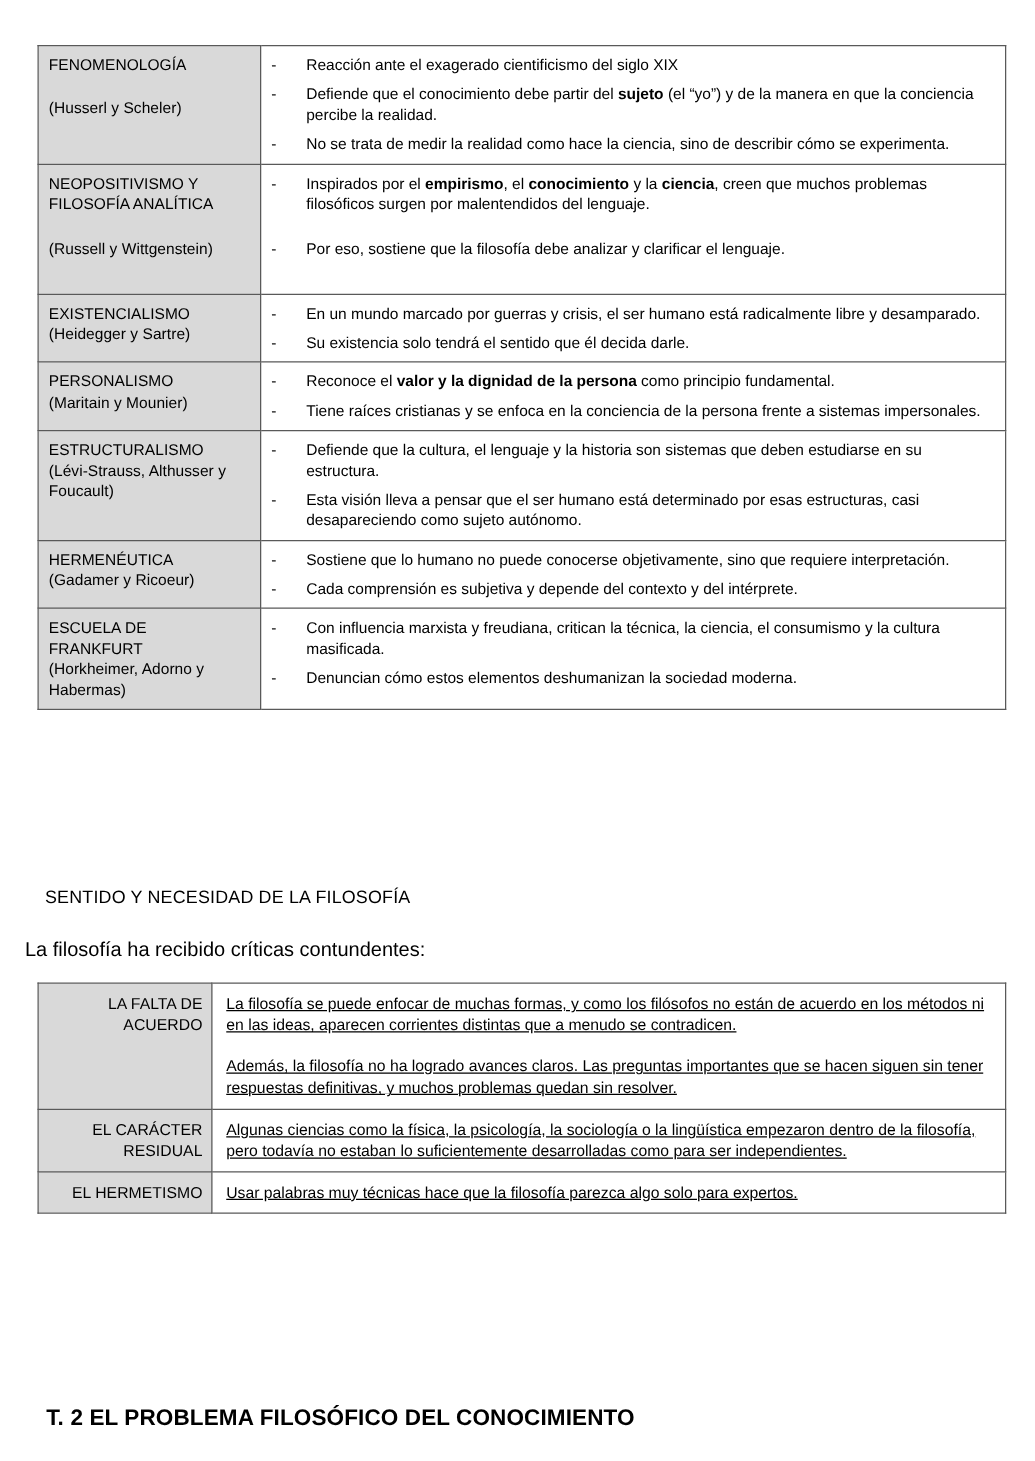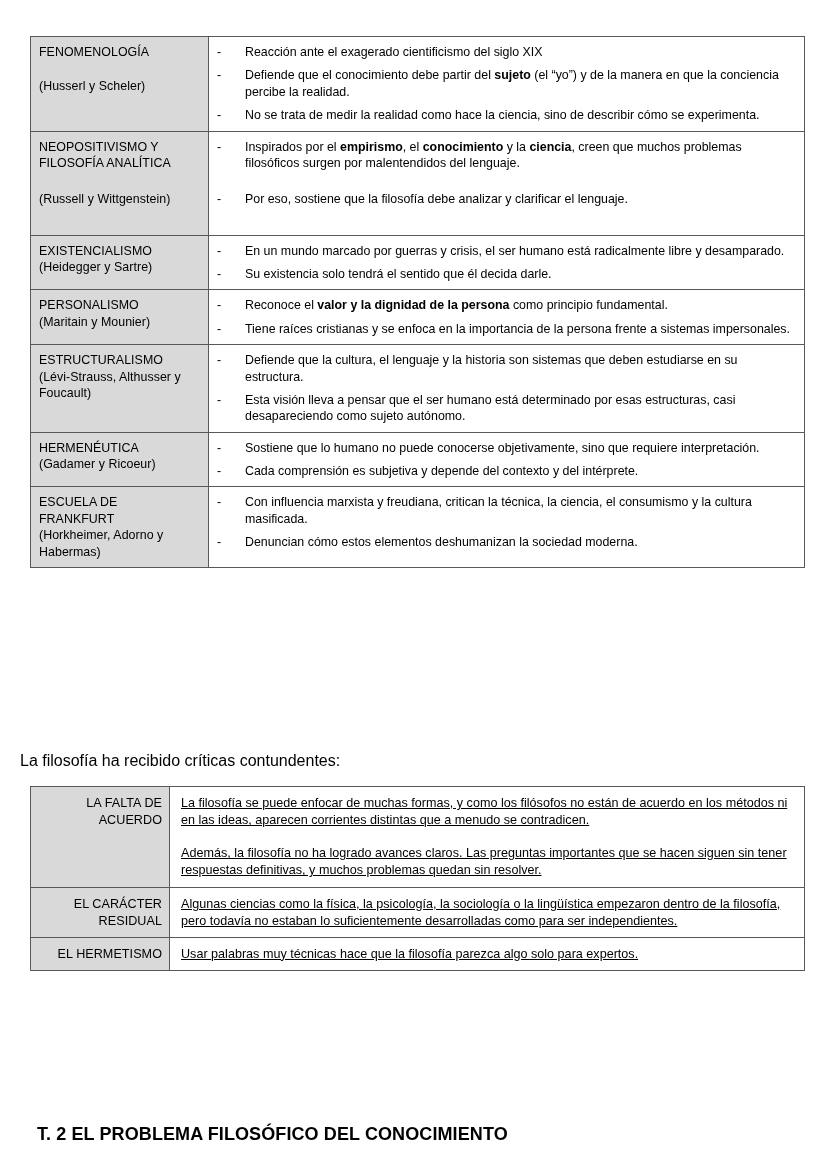--- a/index.html
+++ b/index.html
@@ -191,21 +191,21 @@
       </tr>
 
       <tr>
         <td class="label-cell">
           <div>PERSONALISMO</div>
           <div>(Maritain y Mounier)</div>
         </td>
         <td class="body-cell">
           <ul class="dash-list">
             <li><span class="dash">-</span><span>Reconoce el </span><b>valor y la dignidad de la persona</b><span> como principio fundamental.</span></li>
-            <li><span class="dash">-</span><span>Tiene raíces cristianas y se enfoca en la importancia de la persona frente a sistemas impersonales.</span></li>
+            <li><span class="dash">-</span><span>Tiene raíces cristianas y se enfoca en la conciencia de la persona frente a sistemas impersonales.</span></li>
           </ul>
         </td>
       </tr>
 
       <tr>
         <td class="label-cell">
           <div>ESTRUCTURALISMO</div>
           <div style="max-width:150px">(Lévi-Strauss, Althusser y Foucault)</div>
         </td>
         <td class="body-cell">
@@ -238,20 +238,21 @@
           <ul class="dash-list">
             <li><span class="dash">-</span><span>Con influencia marxista y freudiana, critican la técnica, la ciencia, el consumismo y la cultura masificada.</span></li>
             <li><span class="dash">-</span><span>Denuncian cómo estos elementos deshumanizan la sociedad moderna.</span></li>
           </ul>
         </td>
       </tr>
 
     </tbody>
   </table>
 
+  <div class="section-heading" id="heading-sentido">SENTIDO Y NECESIDAD DE LA FILOSOFÍA</div>
 
   <div class="intro-line">La filosofía ha recibido críticas contundentes:</div>
 
   <table class="doc-table" id="table-criticas">
     <colgroup>
         <col class="c1">
         <col class="c2">
       </colgroup>
     <tbody>
 

